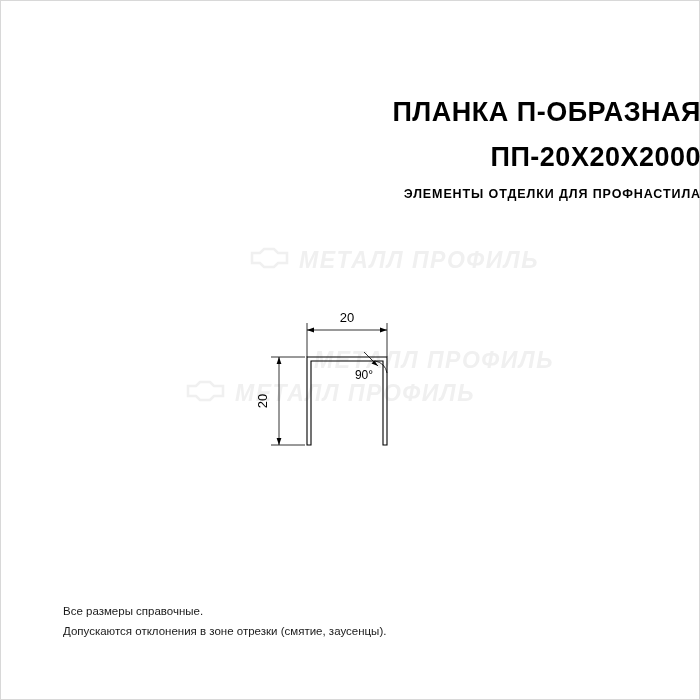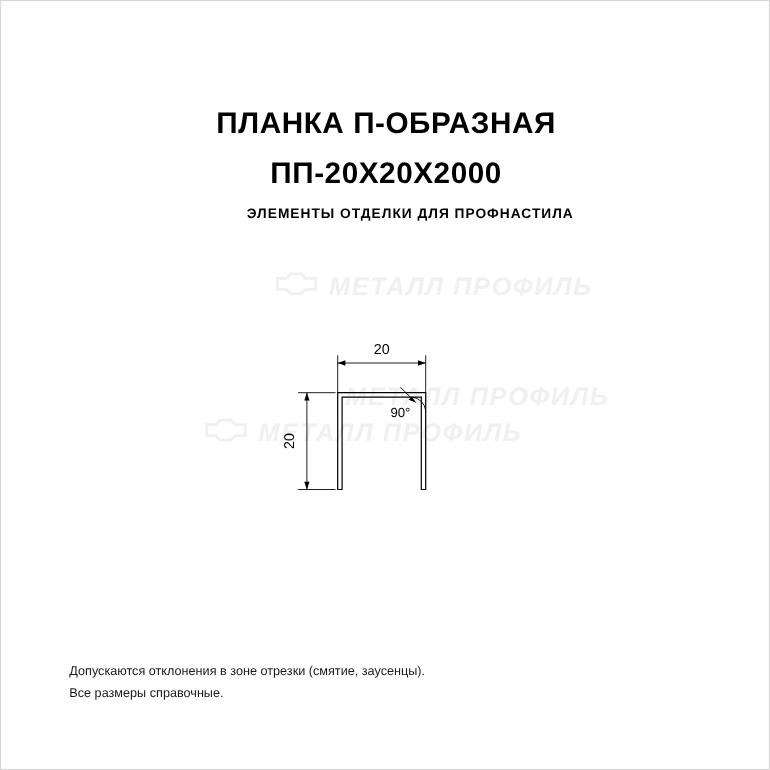--- a/index.html
+++ b/index.html
@@ -20,21 +20,21 @@
     box-sizing: border-box;
     border: 1px solid #d8d8d8;
     background: #ffffff;
   }
   
   .header {
     position: absolute;
     left: 0;
     top: 96px;
     width: 700px;
-    text-align: center;
+    text-align: right;
   }
   .title-line1 {
     font-size: 27px;
     font-weight: bold;
     color: #000000;
     letter-spacing: 0.5px;
     line-height: 1.15;
   }
   .title-line2 {
     font-size: 27px;
@@ -151,17 +151,17 @@
       <line x1="115" y1="47" x2="129" y2="61" stroke="#000" stroke-width="0.8"></line>
       <path d="M129 61 L122.5 58.5 L125.5 55.5 Z" fill="#000"></path>
 
       <text x="98" y="17" text-anchor="middle" font-family="Liberation Sans, sans-serif" font-size="13" fill="#000">20</text>
       <text x="18" y="96" text-anchor="middle" font-family="Liberation Sans, sans-serif" font-size="13" fill="#000" transform="rotate(-90 18 96)">20</text>
       <text x="115" y="74" text-anchor="middle" font-family="Liberation Sans, sans-serif" font-size="12" fill="#000">90°</text>
     </svg>
   </div>
 
   <div class="footer">
+    <div>Все размеры справочные.</div>
     <div>Допускаются отклонения в зоне отрезки (смятие, заусенцы).</div>
-    <div>Все размеры справочные.</div>
   </div>
 
 </div>
 
 </body></html>

